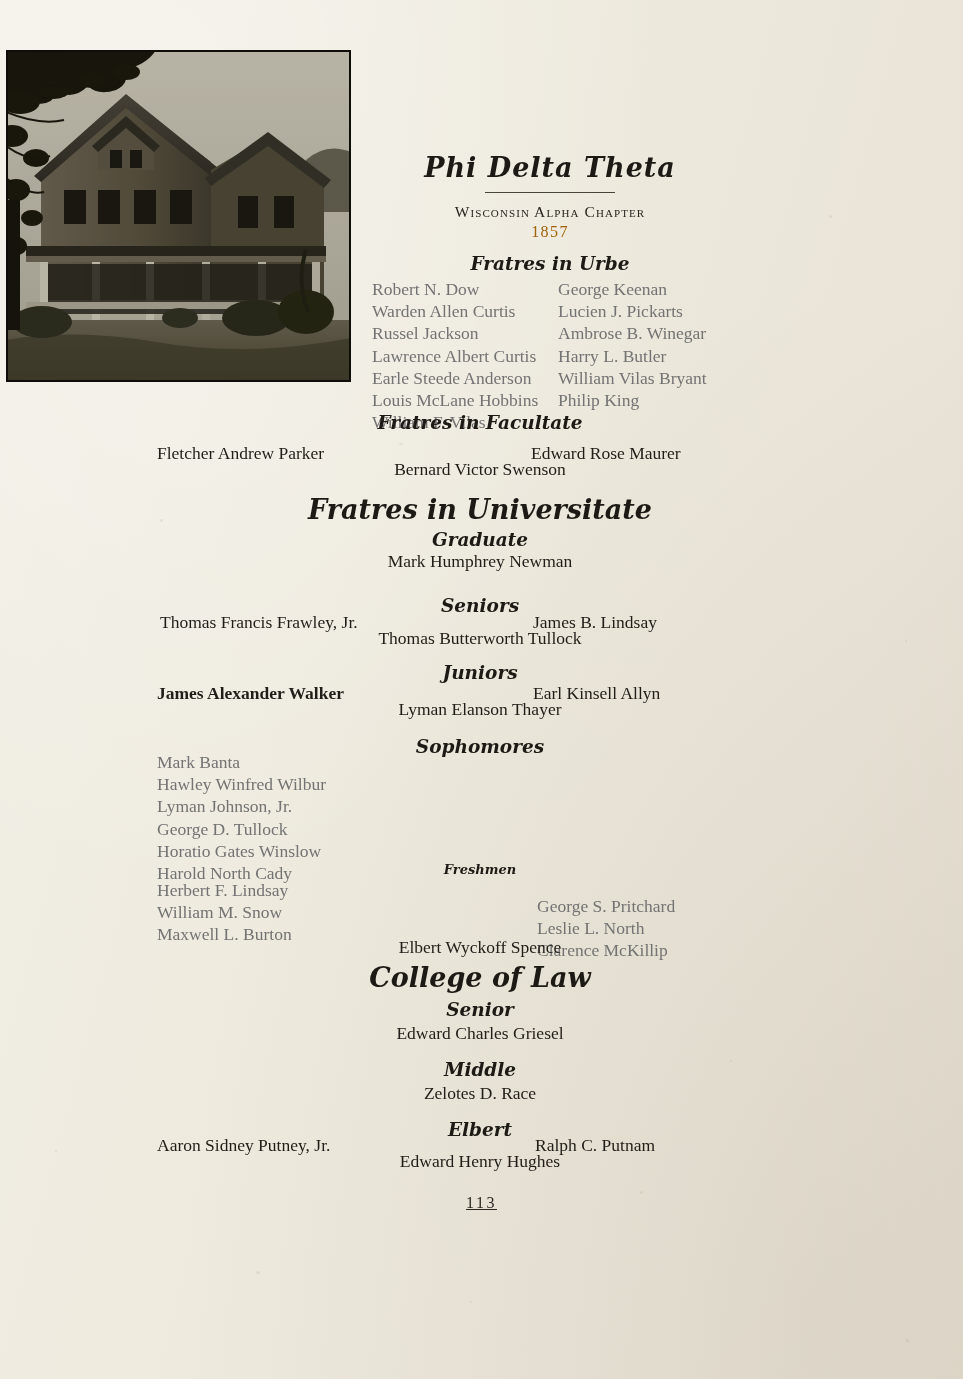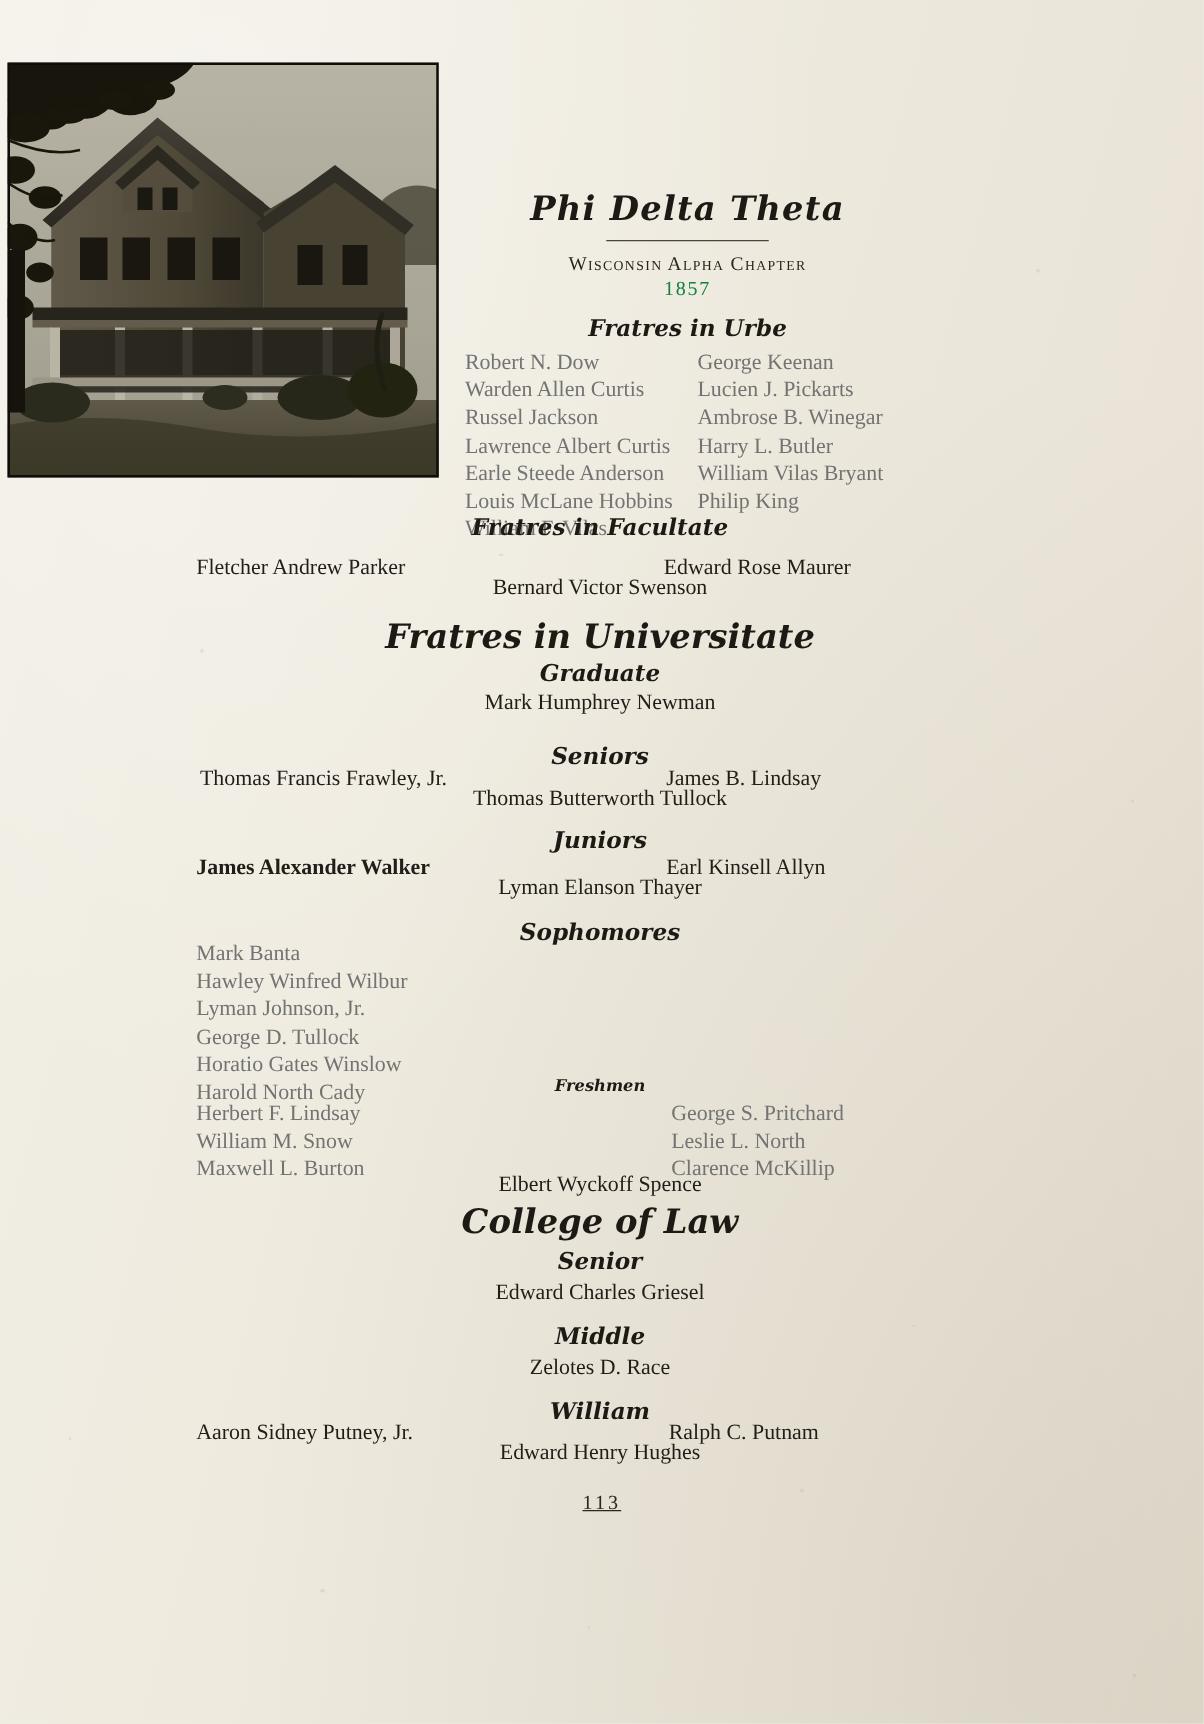--- a/index.html
+++ b/index.html
@@ -86,21 +86,21 @@
     color: #2a251f;
   }
   .year {
     position: absolute;
     left: 375px;
     top: 223px;
     width: 350px;
     text-align: center;
     font-size: 16px;
     letter-spacing: 1.4px;
-    color: #15803d;
+    color: #a16207;
     font-family: "Liberation Serif", serif;
   }
 
   .sec {
     position: absolute;
     text-align: center;
     font-family: "DejaVu Serif", serif;
     font-style: italic;
     font-weight: bold;
     color: #1d1a16;
@@ -321,37 +321,37 @@
     </div>
   </div>
 
   <div class="sec" style="left:180px;top:862px;width:600px;font-size:13px;">Freshmen</div>
   <div class="two-col" style="left:157px;top:879px;width:600px;">
     <div class="c col-left" style="width:380px;">
       <div>Herbert F. Lindsay</div>
       <div>William M. Snow</div>
       <div>Maxwell L. Burton</div>
     </div>
-    <div class="c col-right" style="width:220px;">
+    <div class="c col-right" style="width:220px;margin-top:16px;">
       <div>George S. Pritchard</div>
       <div>Leslie L. North</div>
       <div>Clarence McKillip</div>
     </div>
   </div>
   <div class="names centered" style="left:180px;top:938px;width:600px;text-align:center;">Elbert Wyckoff Spence</div>
 
   <div class="sec" style="left:180px;top:962px;width:600px;font-size:27px;">College of Law</div>
 
   <div class="sec" style="left:180px;top:999px;width:600px;font-size:18.5px;">Senior</div>
   <div class="names centered" style="left:180px;top:1024px;width:600px;">Edward Charles Griesel</div>
 
   <div class="sec" style="left:180px;top:1059px;width:600px;font-size:18.5px;">Middle</div>
   <div class="names centered" style="left:180px;top:1084px;width:600px;">Zelotes D. Race</div>
 
-  <div class="sec" style="left:180px;top:1119px;width:600px;font-size:18.5px;">William</div>
+  <div class="sec" style="left:180px;top:1119px;width:600px;font-size:18.5px;">Elbert</div>
   <div class="names" style="left:157px;top:1136px;">Aaron Sidney Putney, Jr.</div>
   <div class="names" style="left:535px;top:1136px;">Ralph C. Putnam</div>
   <div class="names centered" style="left:180px;top:1152px;width:600px;">Edward Henry Hughes</div>
 
   <div class="pagenum">
     <span>113</span>
   </div>
 
 </div>
 

